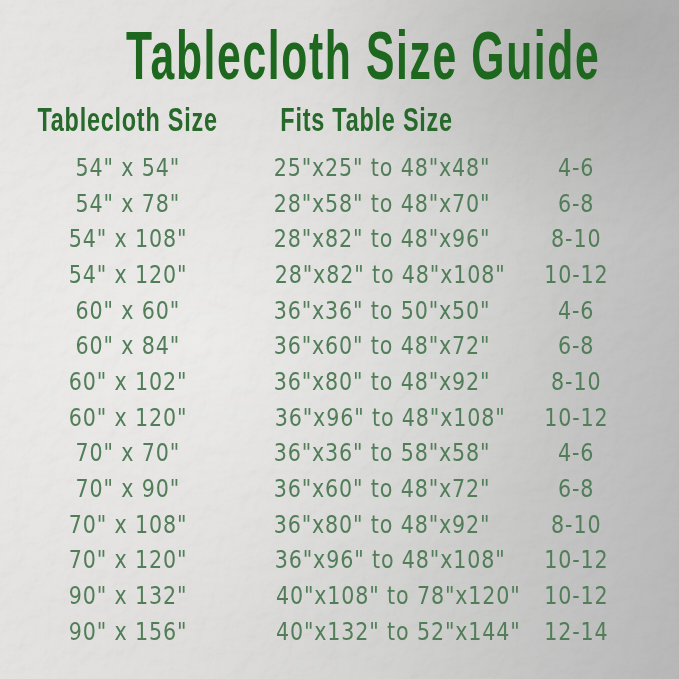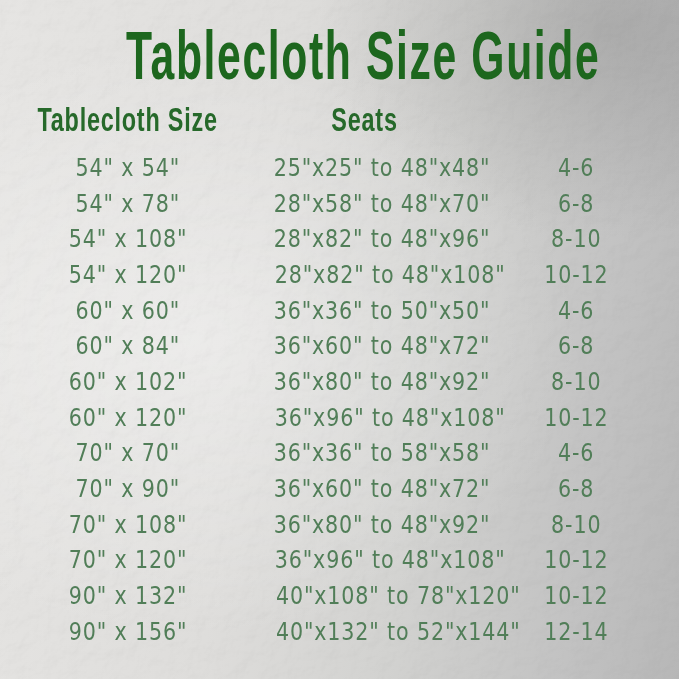--- a/index.html
+++ b/index.html
@@ -97,21 +97,21 @@
   </svg>
 
   <div class="content">
 
     <div class="title-wrap">
       <span class="title-inner">Tablecloth Size Guide</span>
     </div>
 
     <div class="grid-row header-row">
       <div class="hcell"><span>Tablecloth Size</span></div>
-      <div class="hcell"><span>Seats</span></div>
+      <div class="hcell"><span>Fits Table Size</span></div>
     </div>
 
     <div class="rows">
 
       <div class="grid-row row">
         <div class="cell"><span>54" x 54"</span></div>
         <div class="cell"><span>25"x25" to 48"x48"</span></div>
         <div class="cell"><span>4-6</span></div>
       </div>
 

